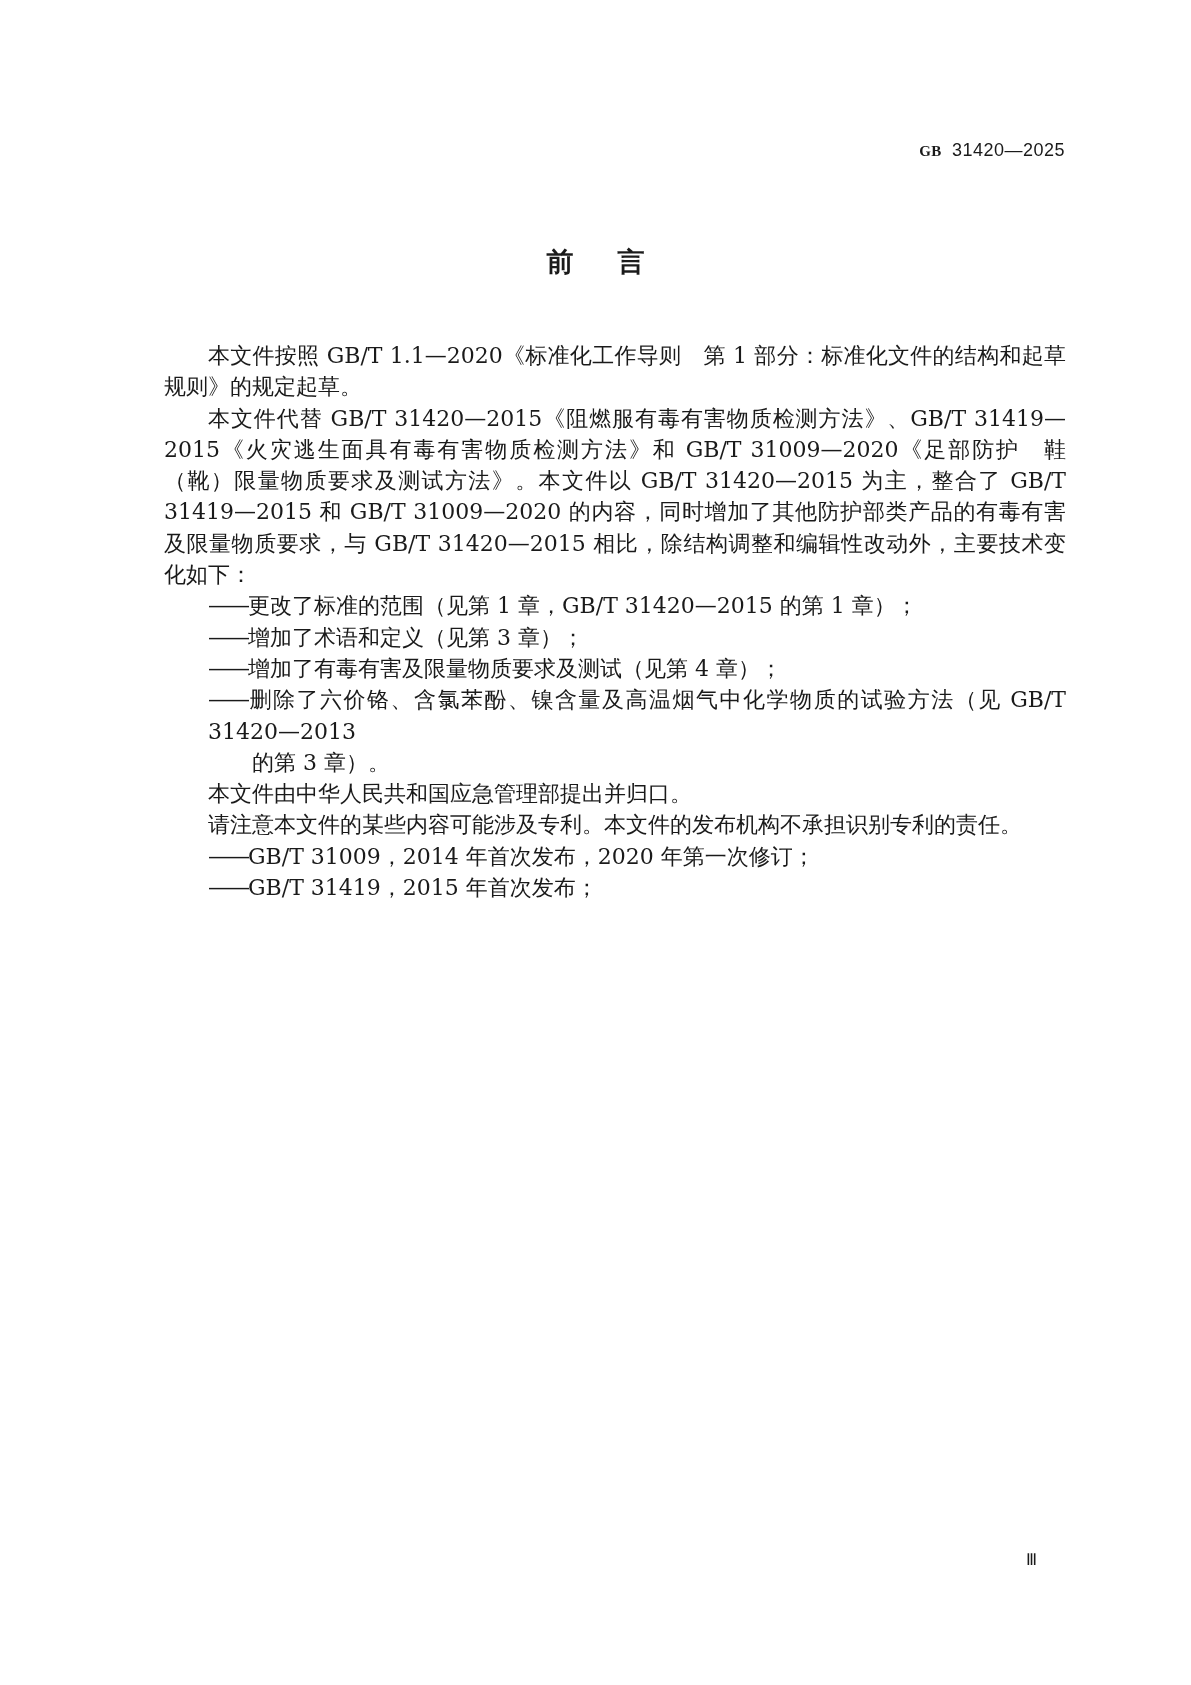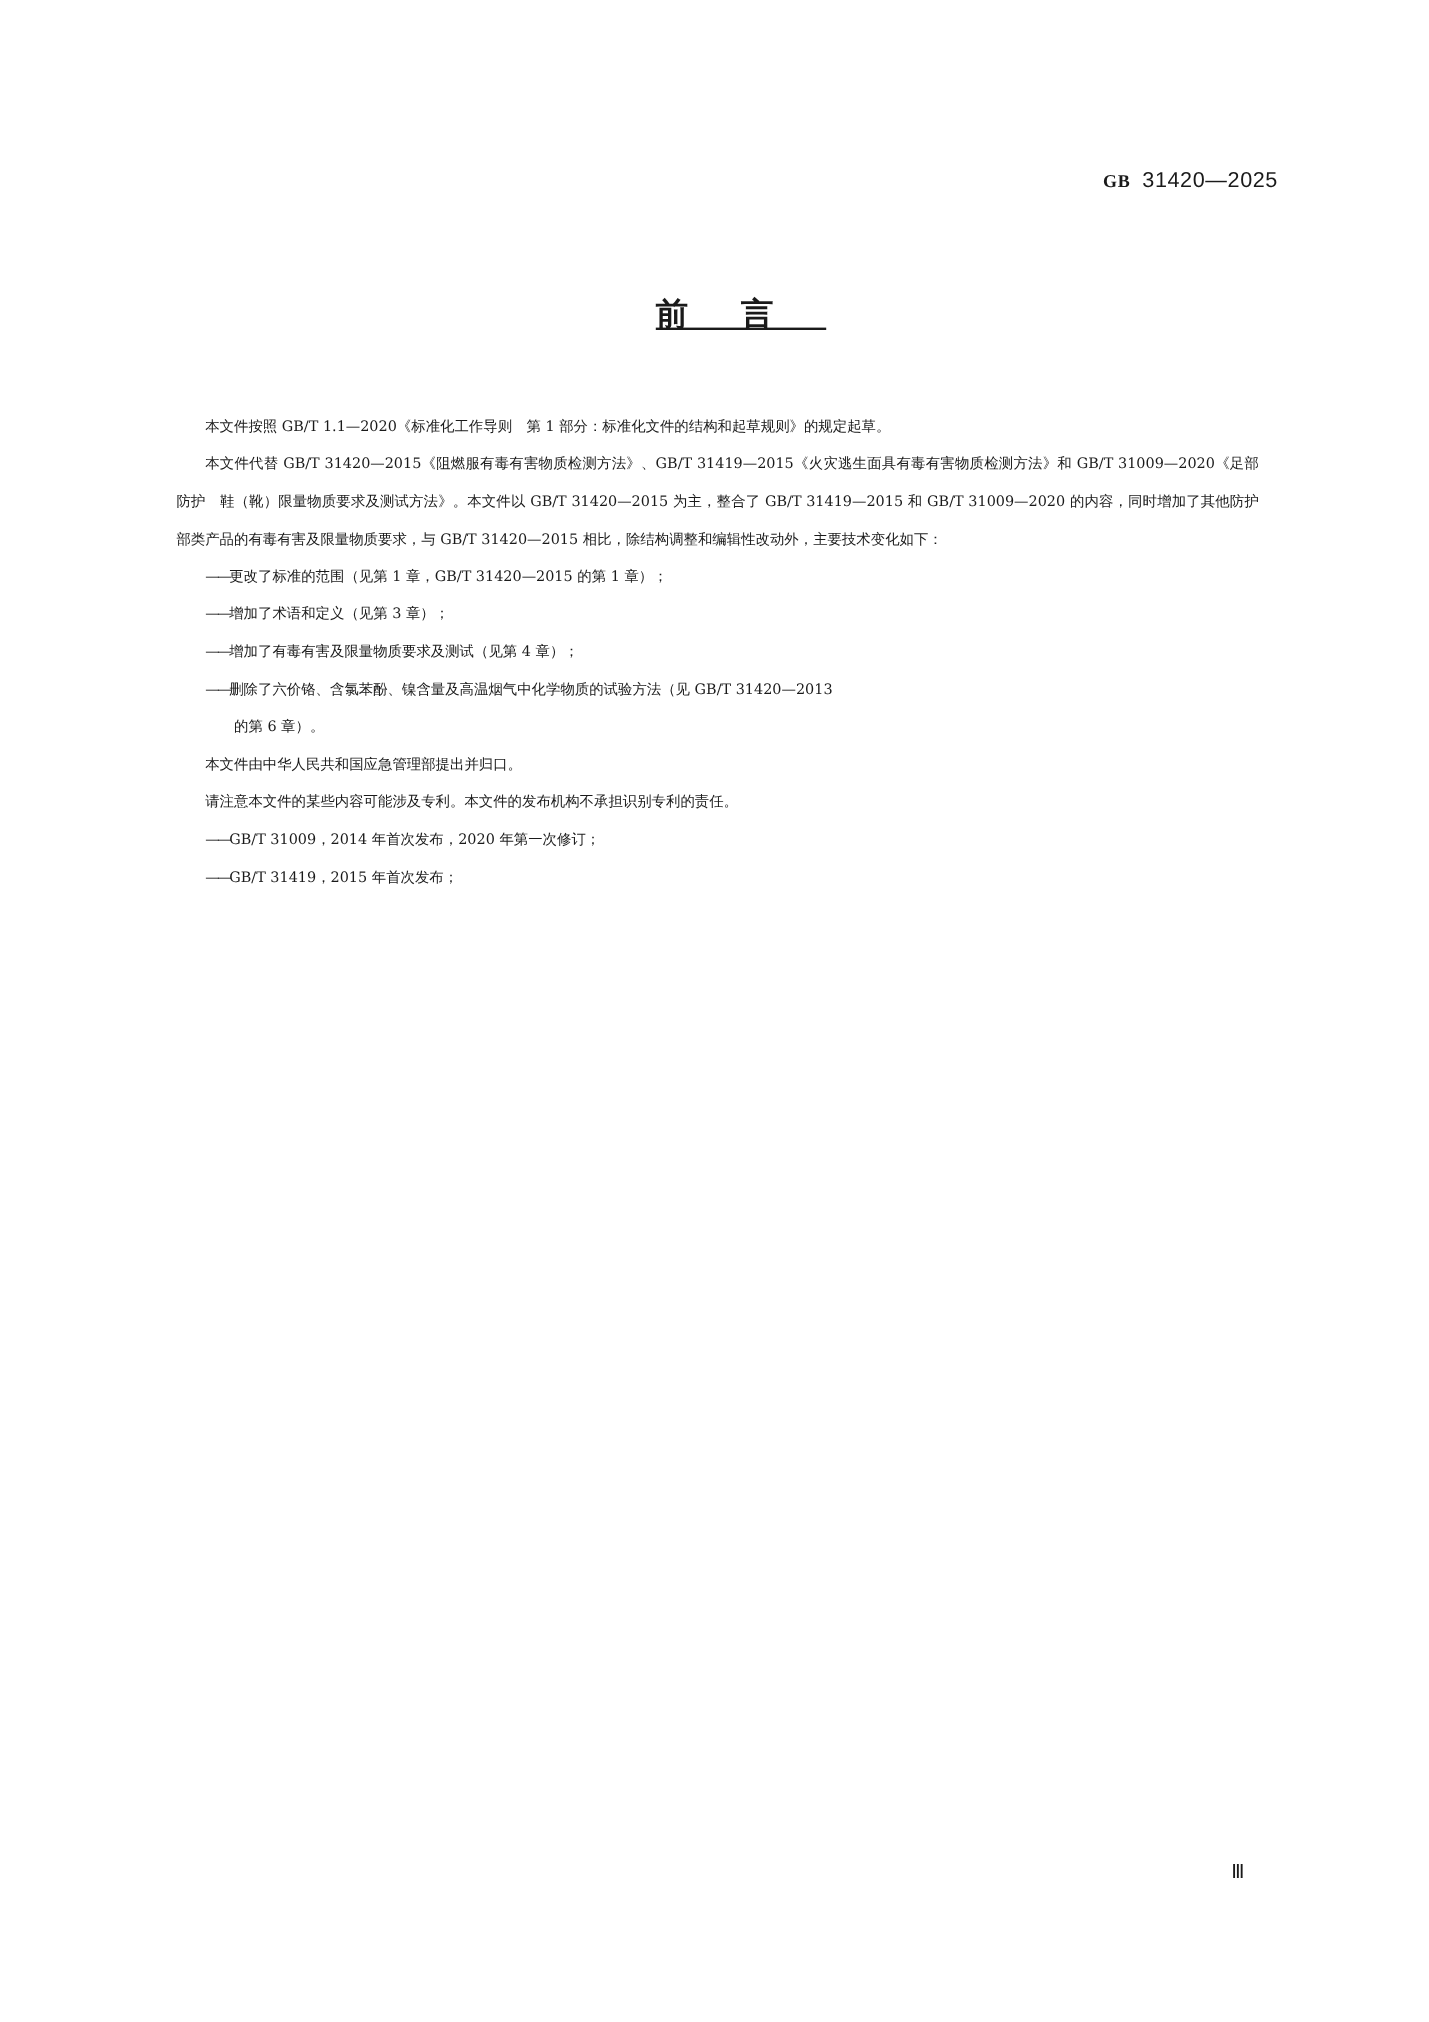--- a/index.html
+++ b/index.html
@@ -10,25 +10,25 @@
   }
   .std-code {
     position: absolute; right: 126px; top: 140px;
     font-size: 18px; letter-spacing: 0.5px;
     font-family: "Liberation Sans", "DejaVu Sans", sans-serif;
   }
   .std-code b { font-family: "Liberation Serif", serif; font-weight: bold; margin-right: 10px; font-size: 15px; }
   .title {
     position: absolute; left: 0; right: 0; top: 244px; text-align: center;
     font-family: "DejaVu Sans", sans-serif; font-weight: bold; font-size: 27px;
-    letter-spacing: 44px; padding-left: 44px; text-decoration: underline;
+    letter-spacing: 44px; padding-left: 44px;
   }
   .body {
-    position: absolute; left: 147px; width: 902px; top: 340px;
-    font-size: 12px; line-height: 31.3px; text-align: justify;
+    position: absolute; left: 164px; width: 902px; top: 340px;
+    font-size: 22px; line-height: 31.3px; text-align: justify;
   }
   .p { margin: 0; text-indent: 2em; }
   .dash { margin: 0; padding-left: 2em; text-indent: 0; }
   .dash-cont { margin: 0; padding-left: 4em; }
   .dash .mark { letter-spacing: -2px; }
   .page-num {
     position: absolute; left: 1026px; top: 1550px;
     font-size: 16px; font-family: "Liberation Serif", serif;
   }
 </style>
@@ -42,21 +42,21 @@
 <div class="title">前言</div>
 
 <div class="body">
   <p class="p">本文件按照 GB/T 1.1—2020《标准化工作导则　第 1 部分：标准化文件的结构和起草规则》的规定起草。</p>
   <p class="p">本文件代替 GB/T 31420—2015《阻燃服有毒有害物质检测方法》、GB/T 31419—2015《火灾逃生面具有毒有害物质检测方法》和 GB/T 31009—2020《足部防护　鞋（靴）限量物质要求及测试方法》。本文件以 GB/T 31420—2015 为主，整合了 GB/T 31419—2015 和 GB/T 31009—2020 的内容，同时增加了其他防护部类产品的有毒有害及限量物质要求，与 GB/T 31420—2015 相比，除结构调整和编辑性改动外，主要技术变化如下：</p>
 
   <p class="dash"><span class="mark">——</span><span>更改了标准的范围（见第 1 章，GB/T 31420—2015 的第 1 章）；</span></p>
   <p class="dash"><span class="mark">——</span><span>增加了术语和定义（见第 3 章）；</span></p>
   <p class="dash"><span class="mark">——</span><span>增加了有毒有害及限量物质要求及测试（见第 4 章）；</span></p>
   <p class="dash"><span class="mark">——</span><span>删除了六价铬、含氯苯酚、镍含量及高温烟气中化学物质的试验方法（见 GB/T 31420—2013</span></p>
-  <p class="dash-cont">的第 6 章）。</p>
+  <p class="dash-cont">的第 3 章）。</p>
 
   <p class="p">本文件由中华人民共和国应急管理部提出并归口。</p>
   <p class="p">请注意本文件的某些内容可能涉及专利。本文件的发布机构不承担识别专利的责任。</p>
 
   <p class="dash"><span class="mark">——</span><span>GB/T 31009，2014 年首次发布，2020 年第一次修订；</span></p>
   <p class="dash"><span class="mark">——</span><span>GB/T 31419，2015 年首次发布；</span></p>
 </div>
 
 <div class="page-num">Ⅲ</div>
 

